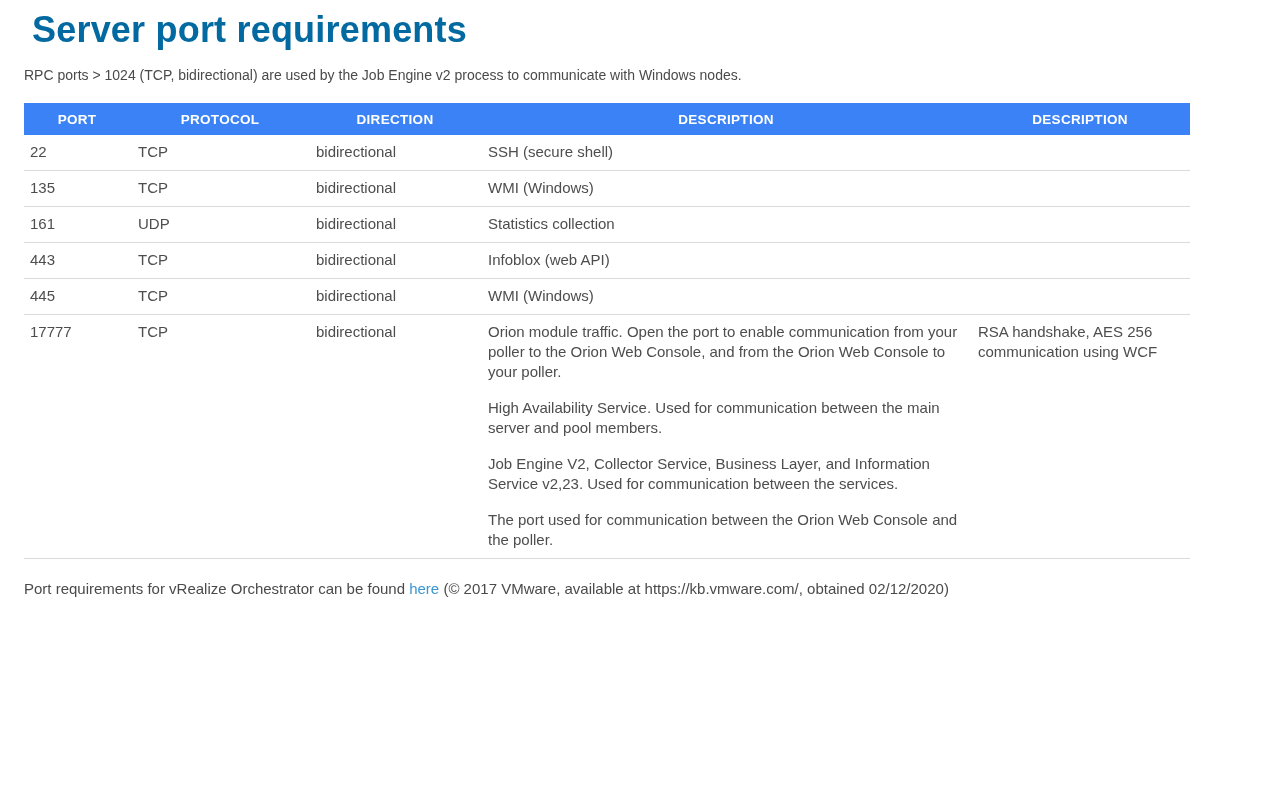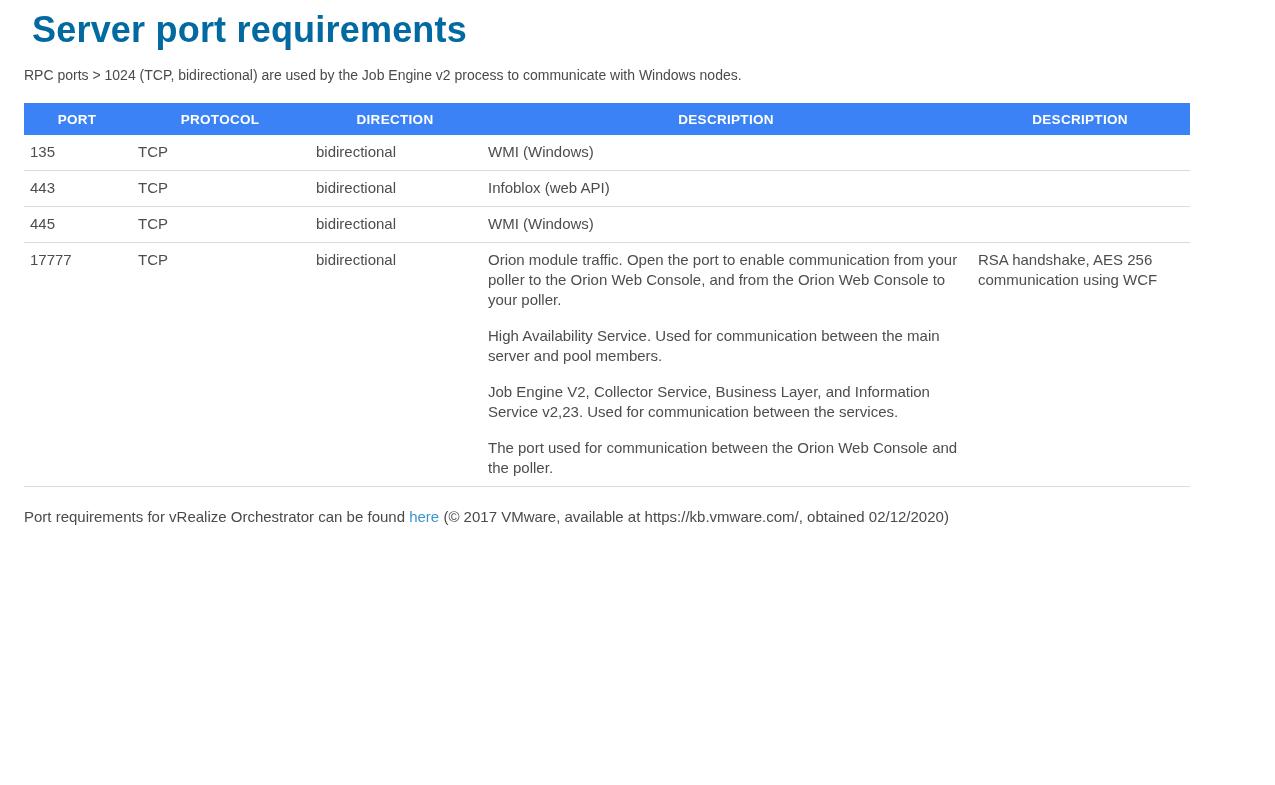--- a/index.html
+++ b/index.html
@@ -112,25 +112,43 @@
       <tr>
         <th>PORT</th>
         <th>PROTOCOL</th>
         <th>DIRECTION</th>
         <th>DESCRIPTION</th>
         <th>DESCRIPTION</th>
       </tr>
     </thead>
     <tbody>
         <tr>
+    <td>22</td>
+    <td>TCP</td>
+    <td>bidirectional</td>
+    <td>
+            <p>SSH (secure shell)</p>
+          </td>
+    <td></td>
+  </tr>
+        <tr>
     <td>135</td>
     <td>TCP</td>
     <td>bidirectional</td>
     <td>
             <p>WMI (Windows)</p>
+          </td>
+    <td></td>
+  </tr>
+        <tr>
+    <td>161</td>
+    <td>UDP</td>
+    <td>bidirectional</td>
+    <td>
+            <p>Statistics collection</p>
           </td>
     <td></td>
   </tr>
         <tr>
     <td>443</td>
     <td>TCP</td>
     <td>bidirectional</td>
     <td>
             <p>Infoblox (web API)</p>
           </td>

